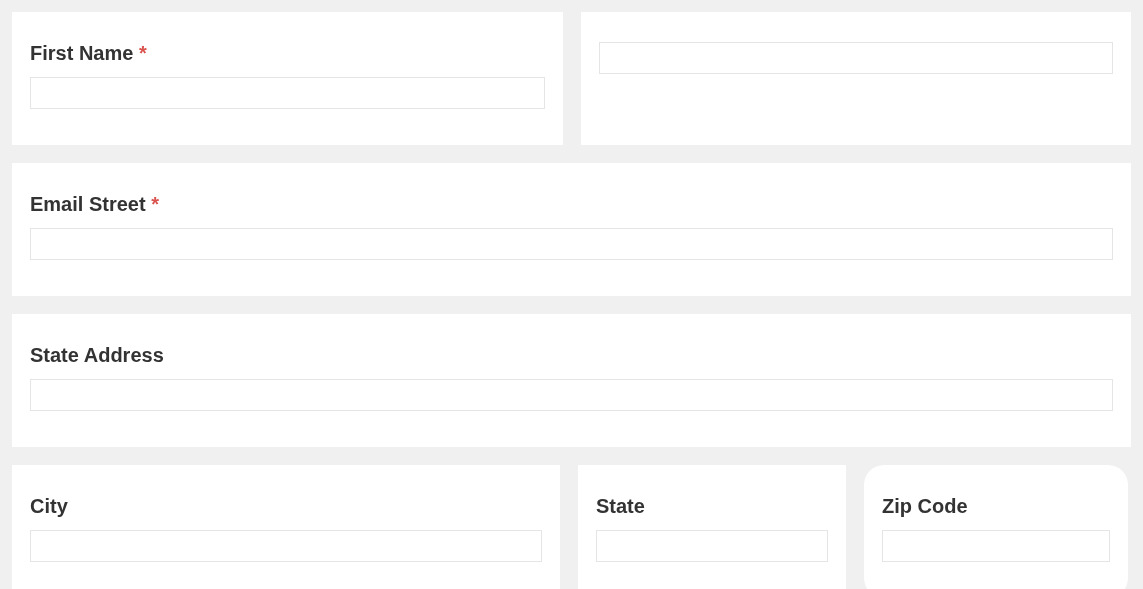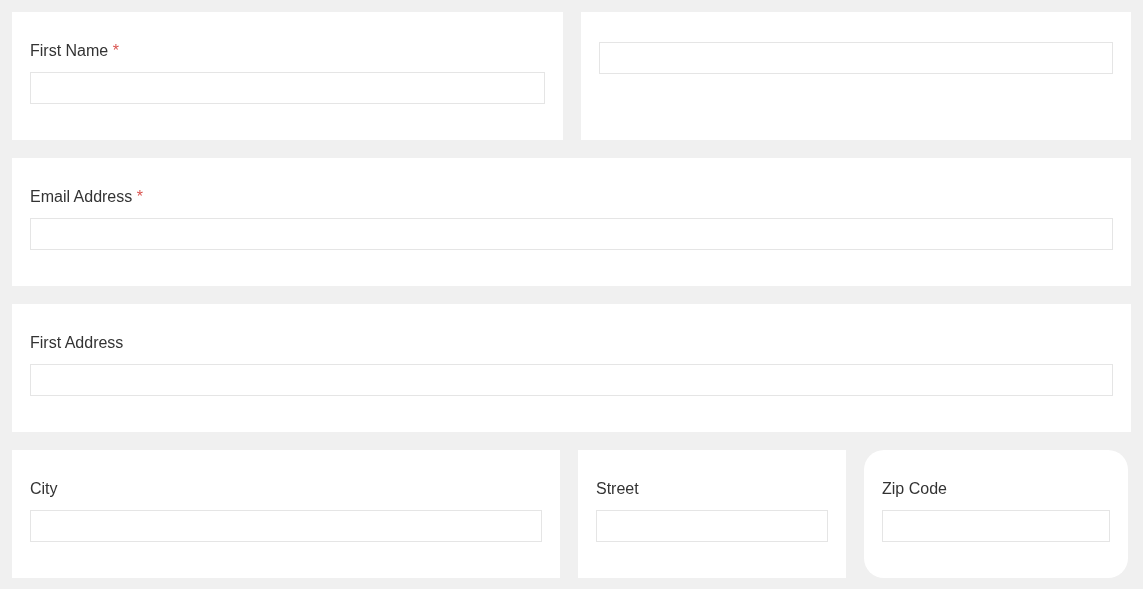--- a/index.html
+++ b/index.html
@@ -28,21 +28,22 @@
     .half {
       flex: 1 1 0;
     }
     .full {
       flex: 1 1 100%;
     }
     label {
       display: block;
       margin-bottom: 12px;
       color: #333;
-      font-size: 16px;
+      font-size: 20px;
+      font-weight: bold;
     }
     .req {
       color: #d9534f;
     }
     input[type="text"] {
       width: 100%;
       height: 32px;
       border: 1px solid #e5e5e5;
       background: #fff;
       padding: 4px 8px;
@@ -73,46 +74,46 @@
     <input type="text" style="">
   </div>
   <div class="card half">
     <input type="text" style="">
   </div>
 </div>
 
 <div class="row">
   <div class="card full">
     <label>
-      <span>Email Address</span>
+      <span>Email Street</span>
       <span class="req">*</span>
     </label>
     <input type="text" style="">
   </div>
 </div>
 
 <div class="row">
   <div class="card full">
     <label>
-      <span>First Address</span>
+      <span>State Address</span>
     </label>
     <input type="text" style="">
   </div>
 </div>
 
 <div class="row row3">
   <div class="card city-card">
     <label>
       <span>City</span>
     </label>
     <input type="text" style="">
   </div>
   <div class="card state-card">
     <label>
-      <span>Street</span>
+      <span>State</span>
     </label>
     <input type="text" style="">
   </div>
   <div class="card zip-card">
     <label>
       <span>Zip Code</span>
     </label>
     <input type="text" style="">
   </div>
 </div>

